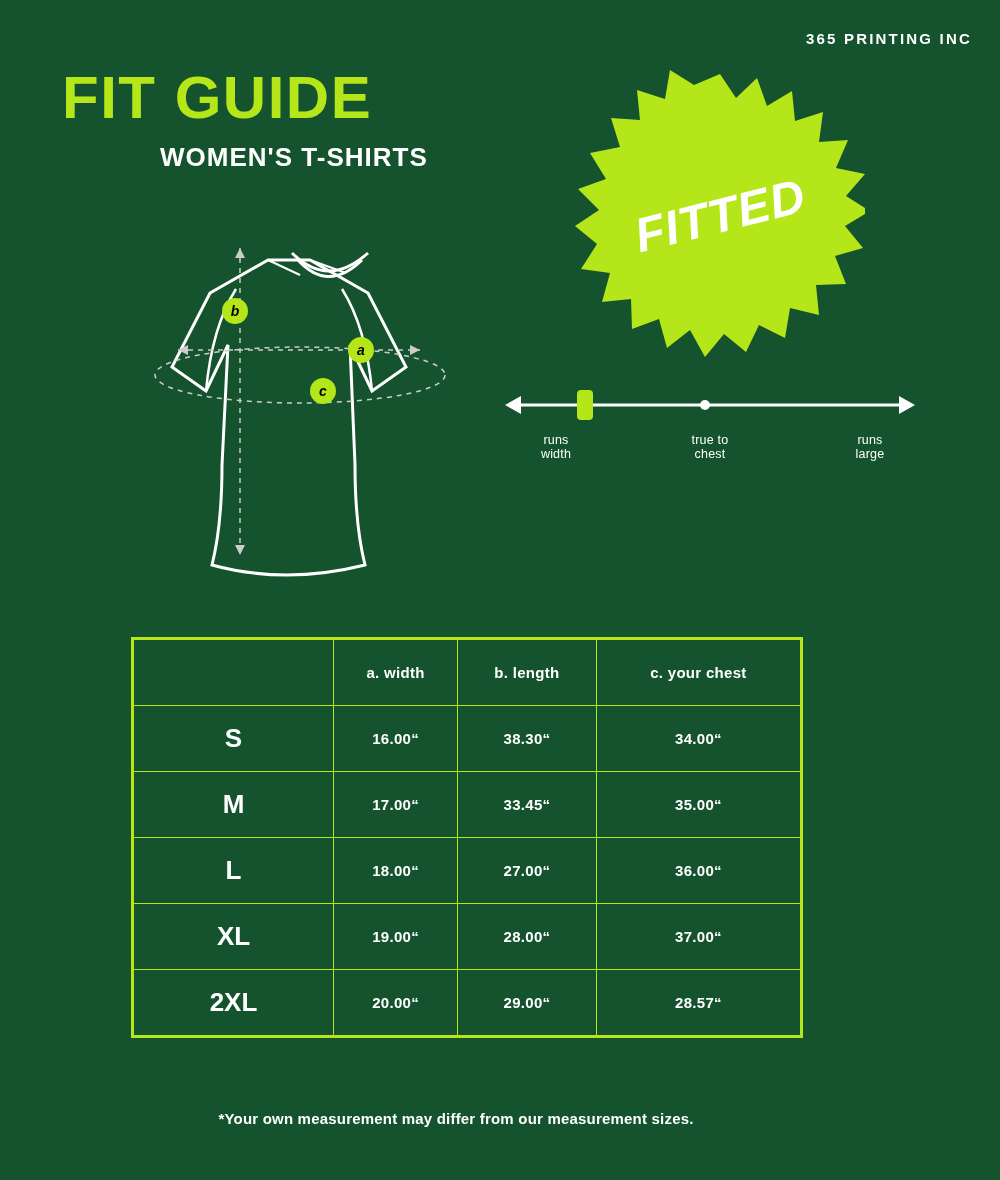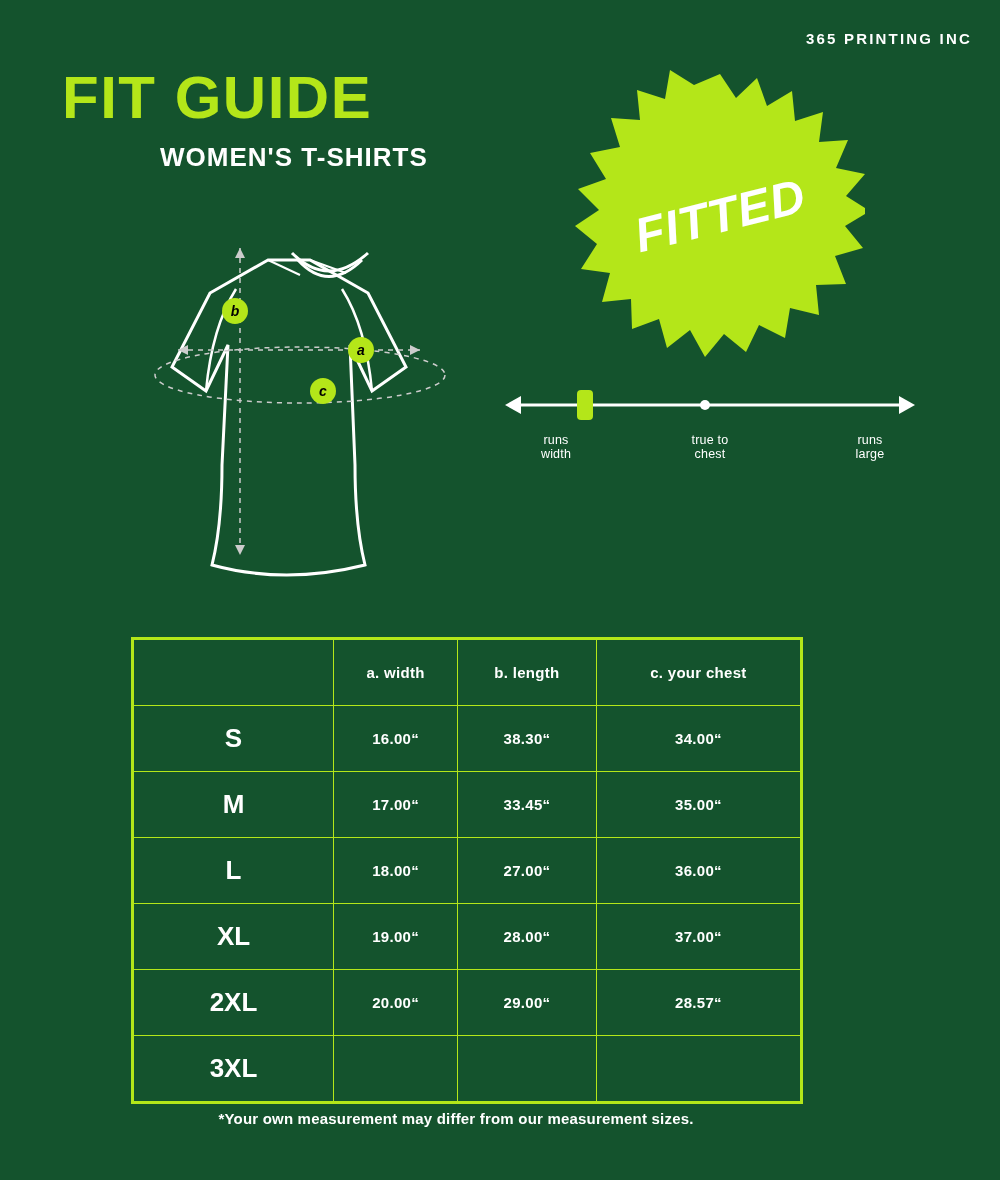--- a/index.html
+++ b/index.html
@@ -267,25 +267,19 @@
           <td class="val-cell">19.00“</td>
           <td class="val-cell">28.00“</td>
           <td class="val-cell">37.00“</td>
         </tr>
         <tr>
           <td class="size-cell">2XL</td>
           <td class="val-cell">20.00“</td>
           <td class="val-cell">29.00“</td>
           <td class="val-cell">28.57“</td>
         </tr>
-        <tr>
-          <td class="size-cell">3XL</td>
-          <td class="val-cell"></td>
-          <td class="val-cell"></td>
-          <td class="val-cell"></td>
-        </tr>
       </tbody>
     </table>
   </div>
 
   <div class="footnote">*Your own measurement may differ from our measurement sizes.</div>
 
 </div>
 
 </body></html>

